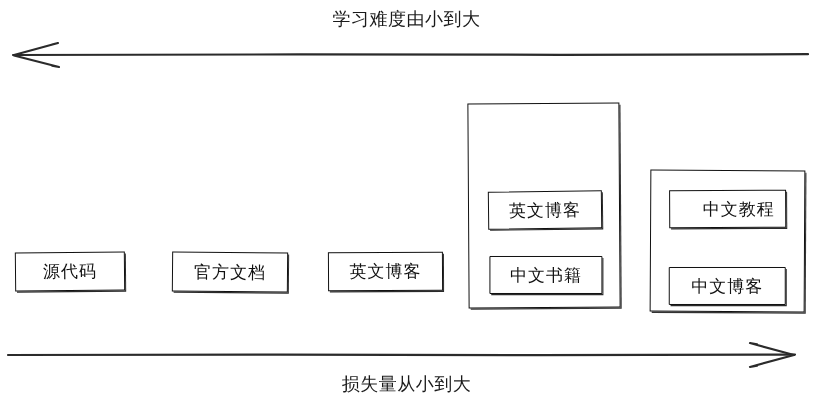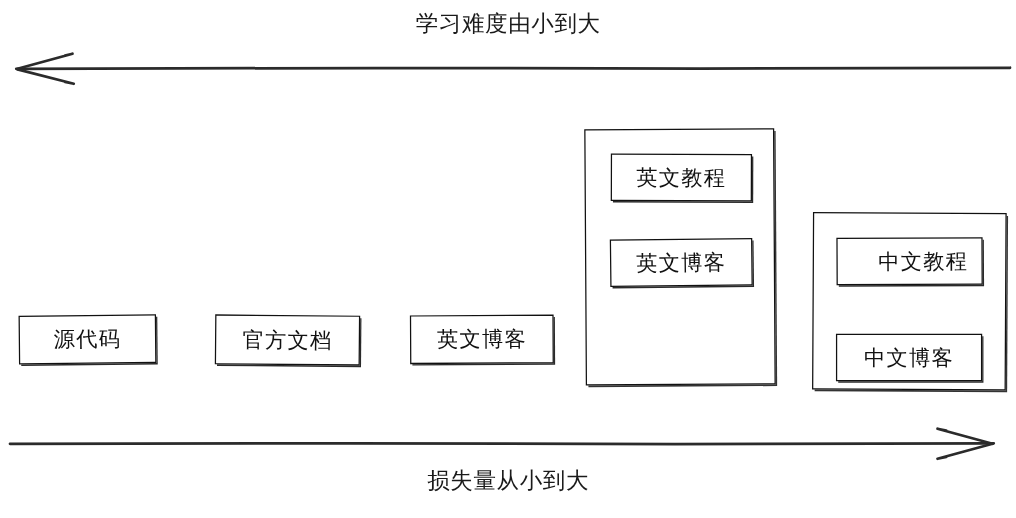--- a/index.html
+++ b/index.html
@@ -108,25 +108,25 @@
 
   <div class="node skew-b" style="left:172px; top:252px; width:116px; height:40px;">
     <span>官方文档</span>
   </div>
 
   <div class="node skew-c" style="left:328px; top:252px; width:115px; height:39px;">
     <span>英文博客</span>
   </div>
 
   <div class="group skew-g1" style="left:468px; top:103px; width:152px; height:205px;">
-    <div class="node skew-b" style="left:20px; top:19px; width:113px; height:38px;">
-      <span>英文教程</span>
-    </div>
     <div class="node skew-c" style="left:19px; top:87px; width:114px; height:38px;">
       <span>英文博客</span>
+    </div>
+    <div class="node skew-d" style="left:20px; top:152px; width:113px; height:38px;">
+      <span>中文书籍</span>
     </div>
   </div>
 
   <div class="group skew-g2" style="left:650px; top:170px; width:155px; height:142px;">
     <div class="node skew-a" style="left:18px; top:19px; width:117px; height:38px;padding-left:22px;">
       <span>中文教程</span>
     </div>
     <div class="node skew-c" style="left:18px; top:96px; width:117px; height:38px;">
       <span>中文博客</span>
     </div>

